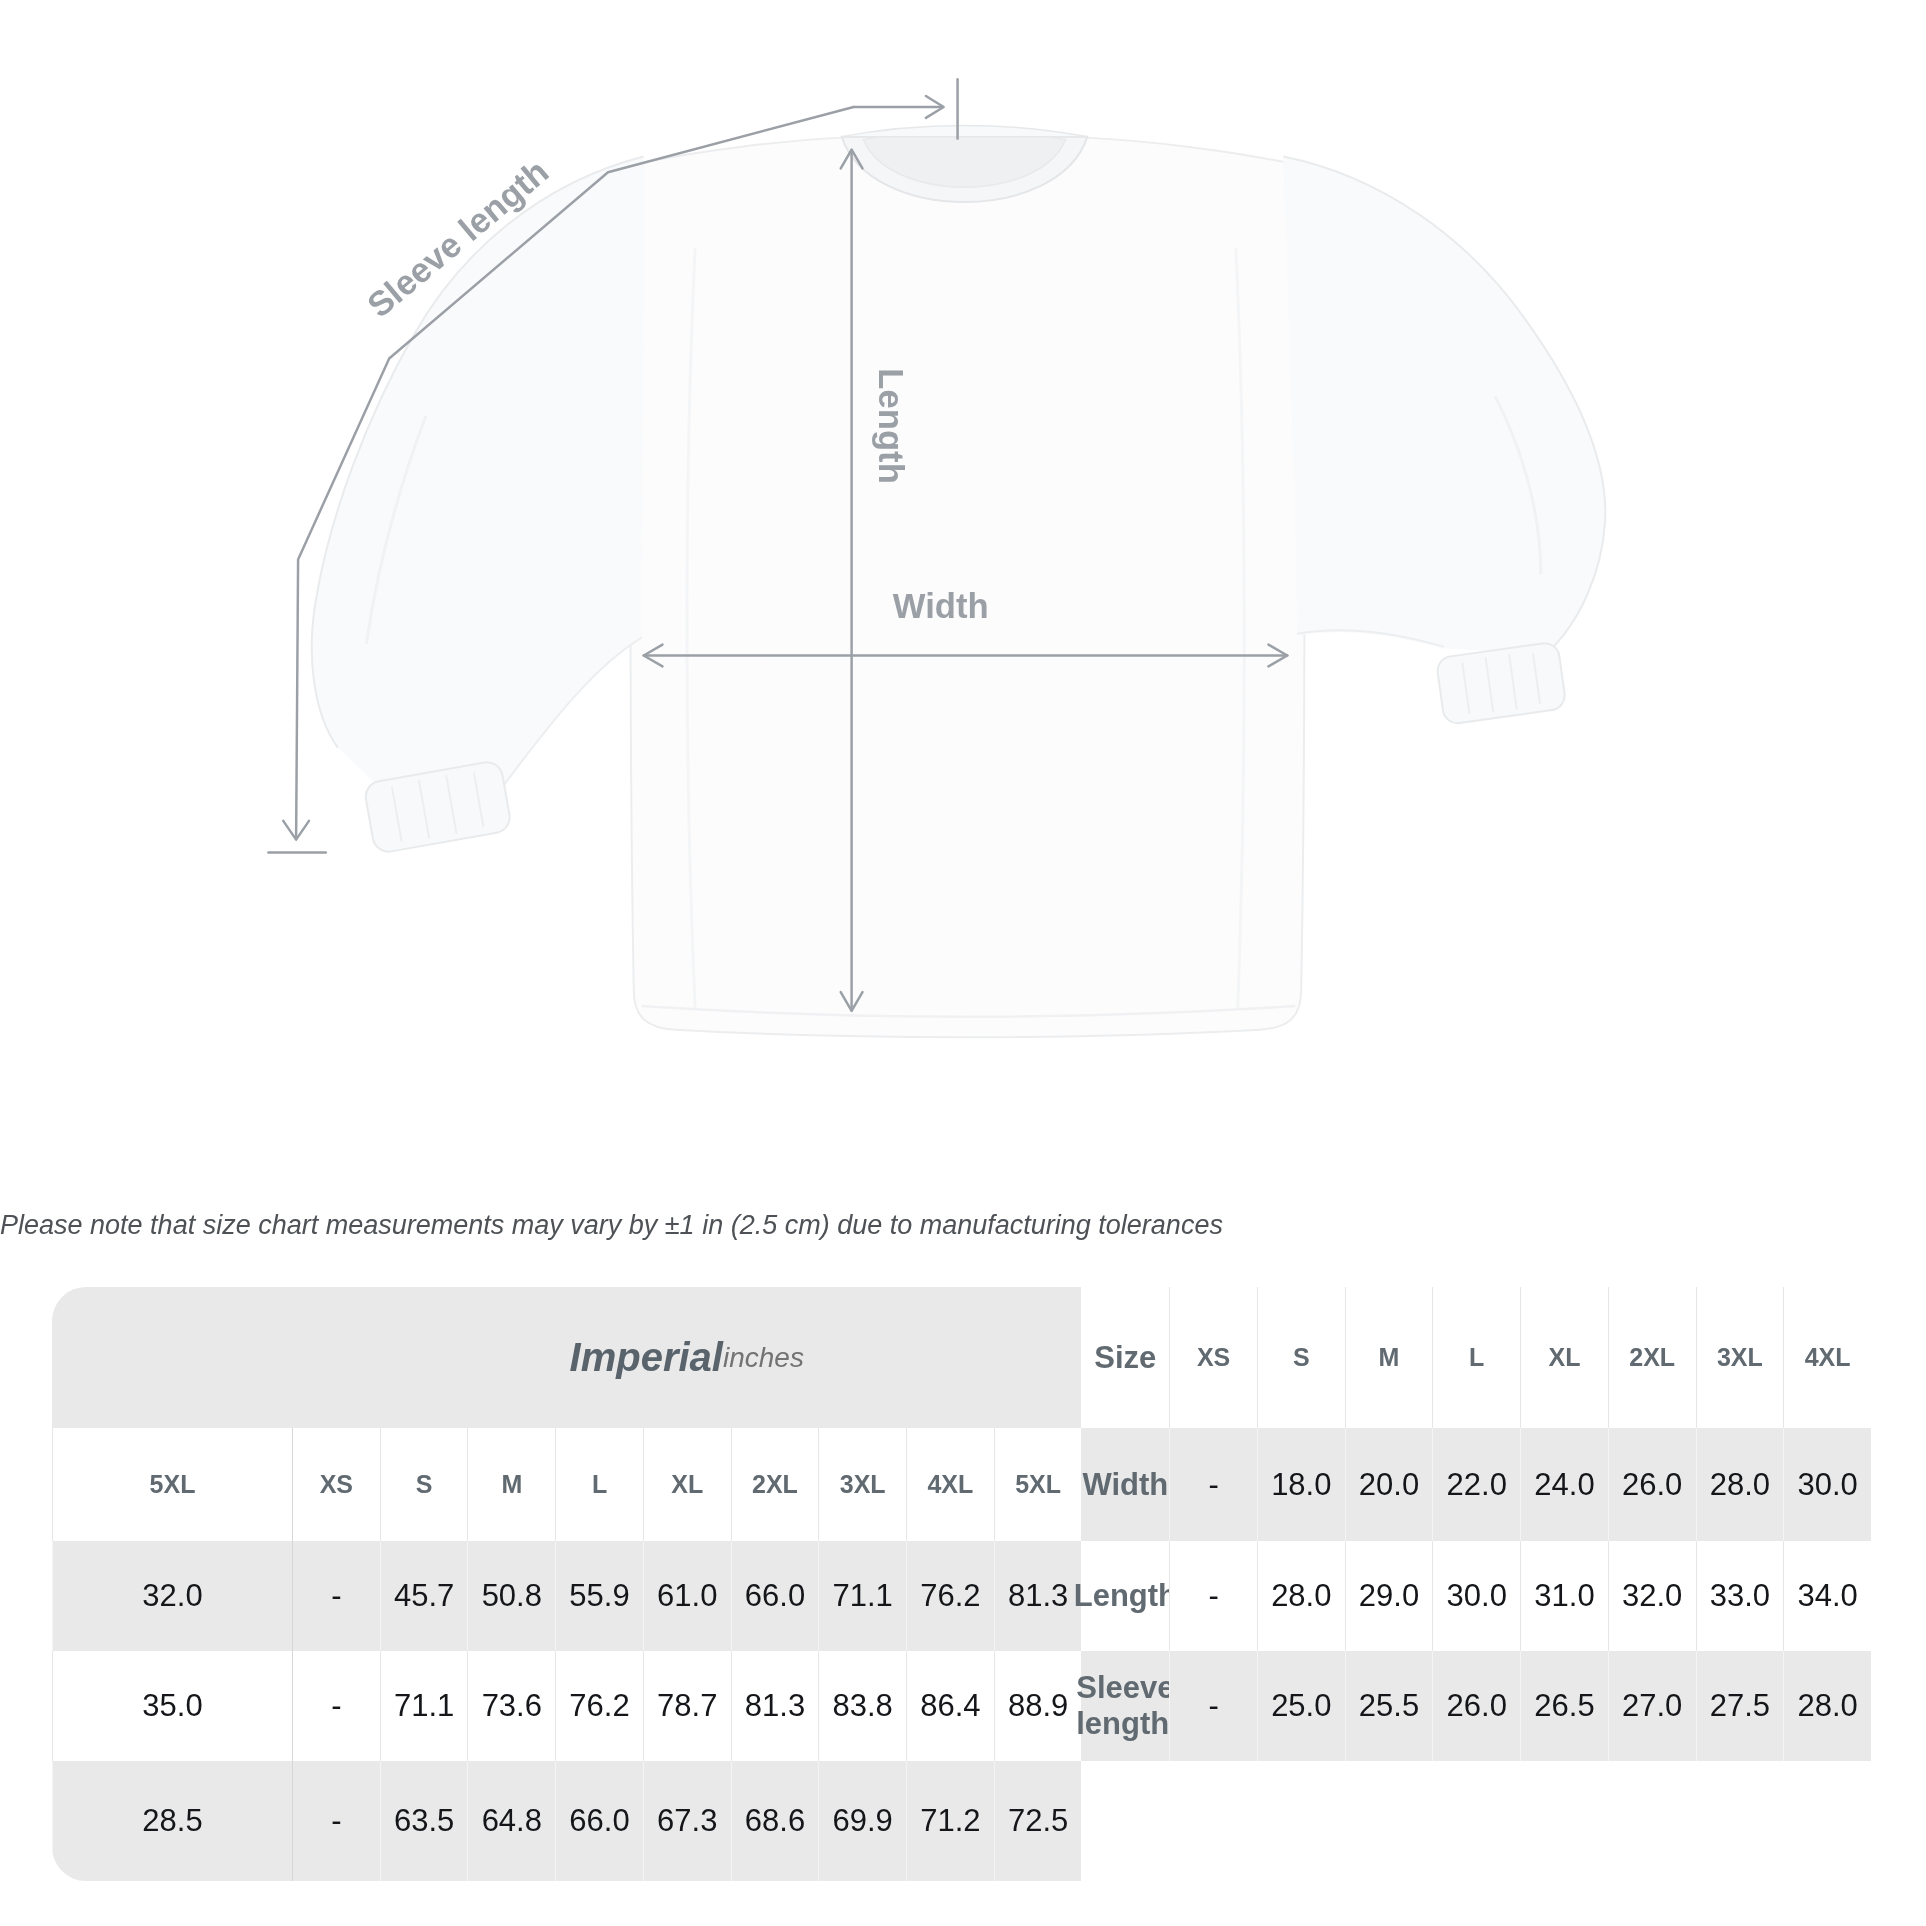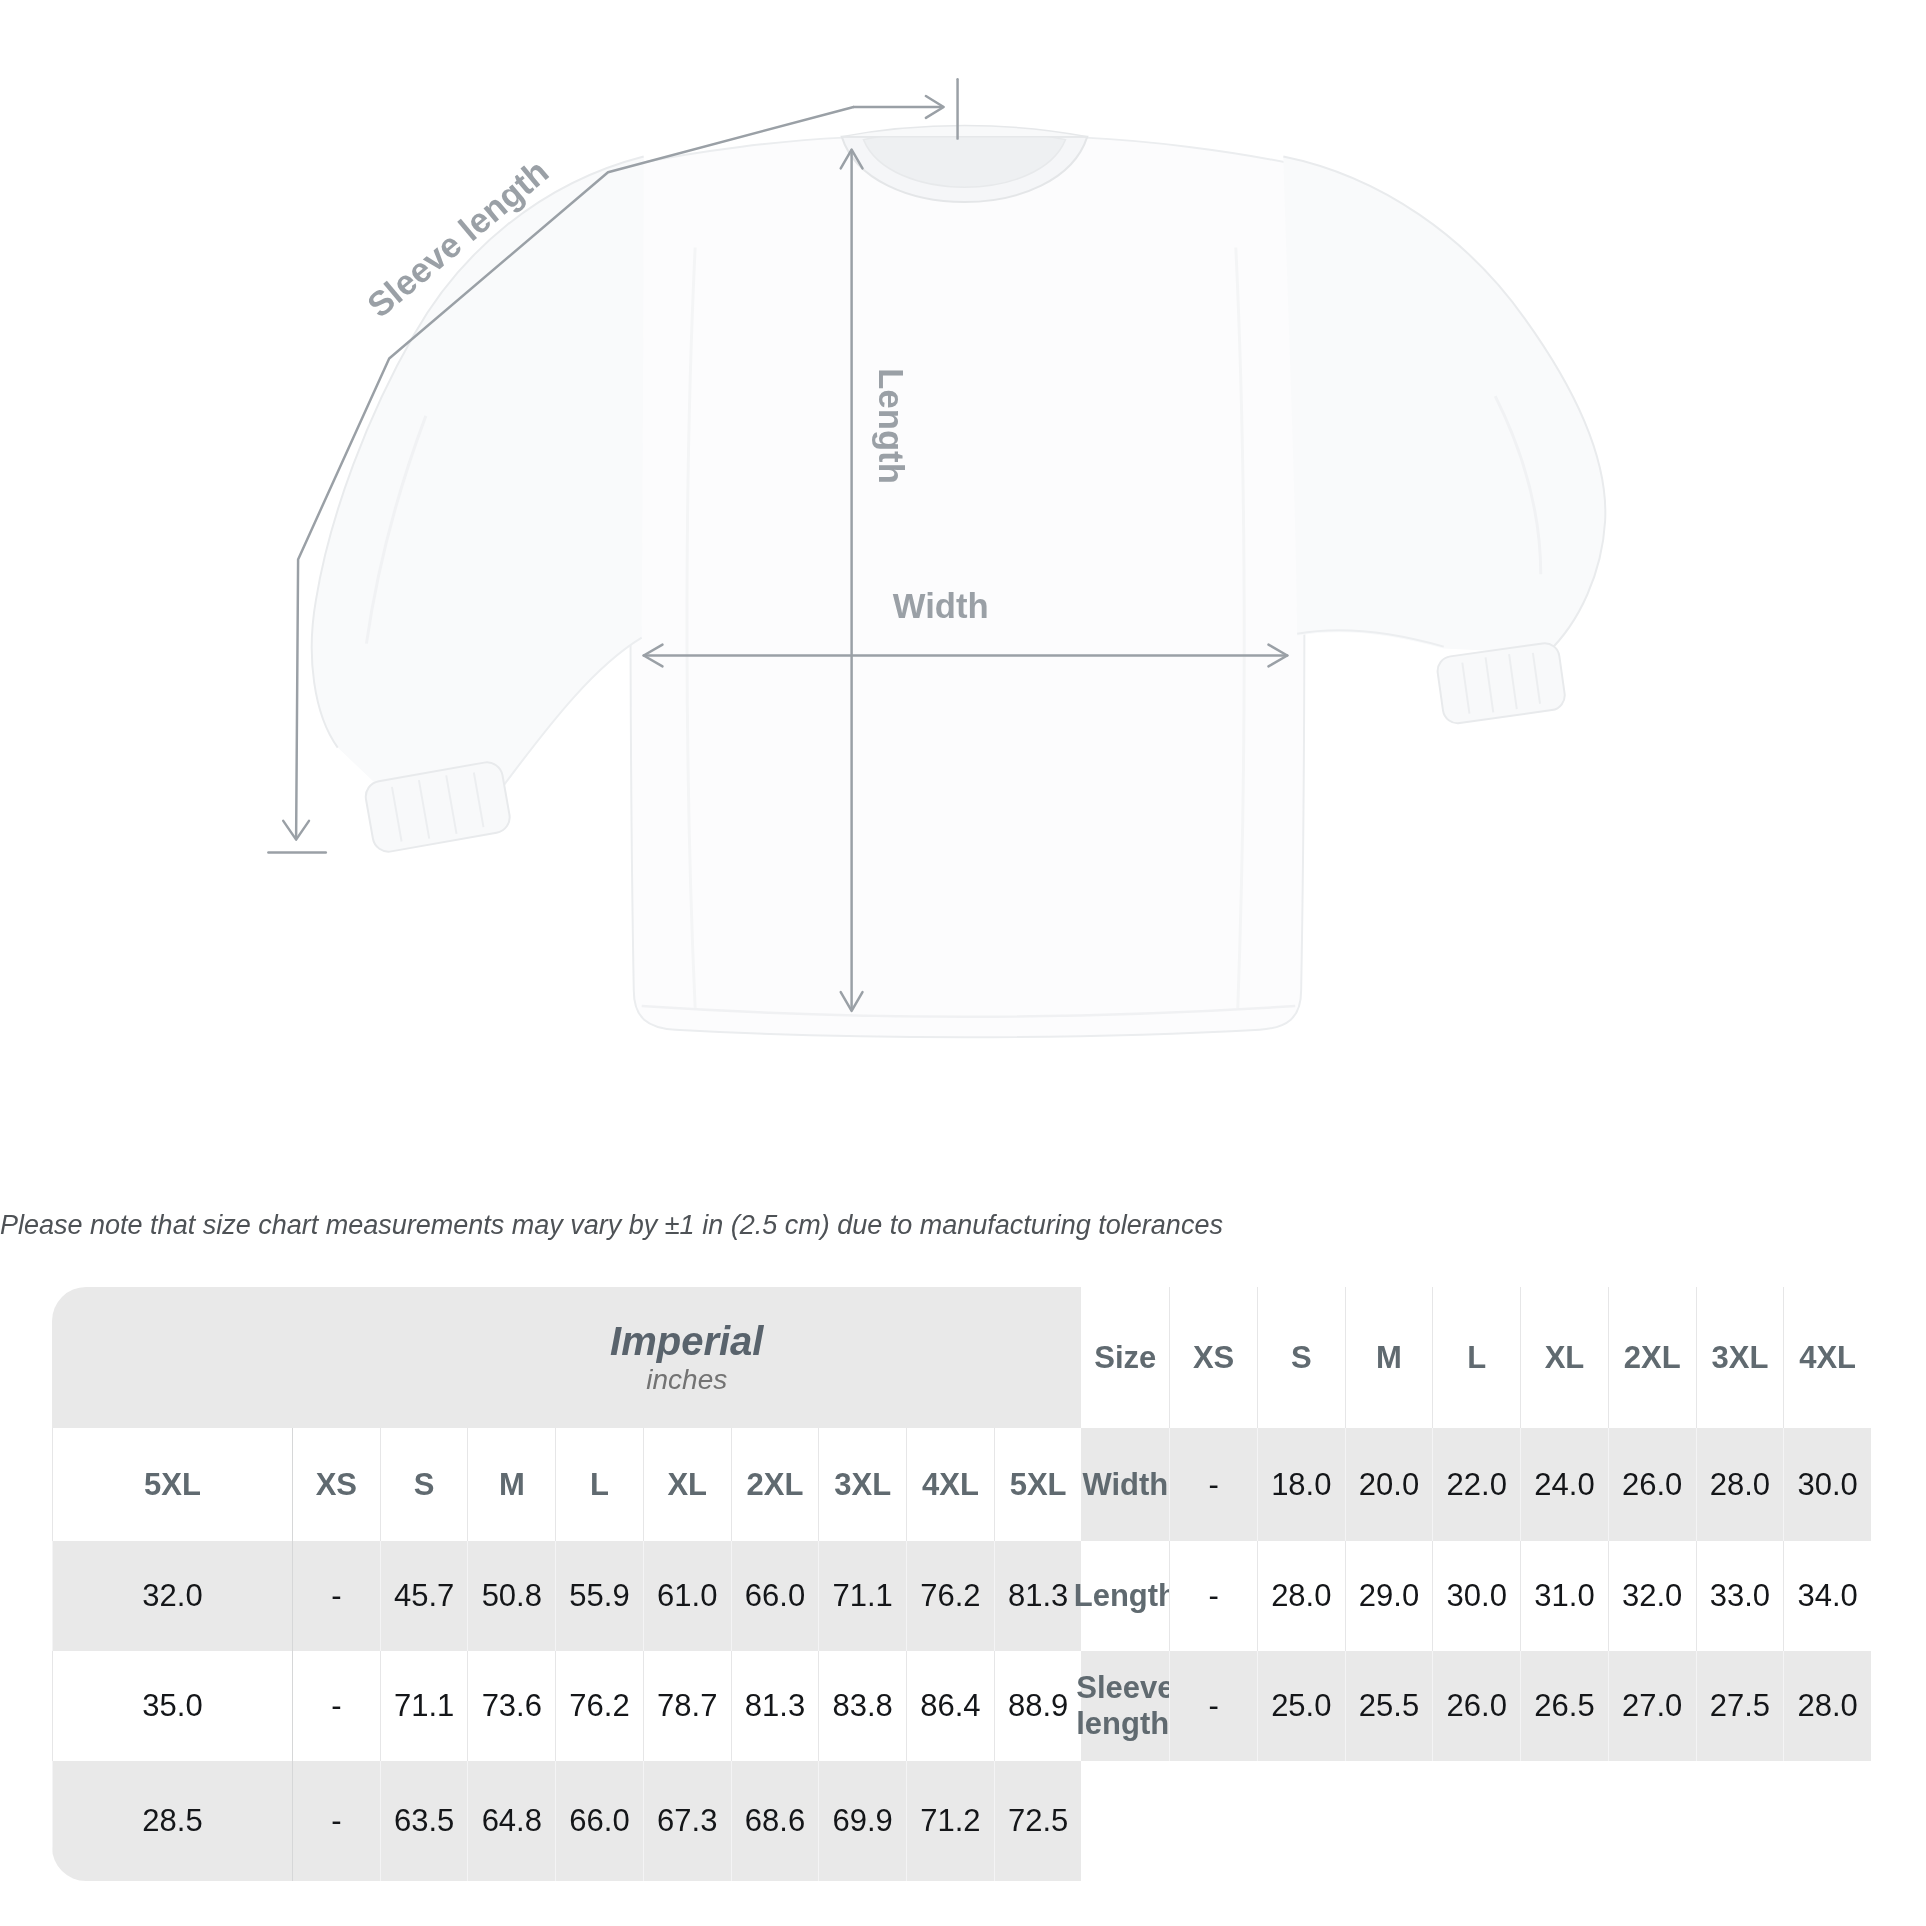--- a/index.html
+++ b/index.html
@@ -15,24 +15,24 @@
   .subtitle{position:absolute;top:1210px;left:0;width:100%;text-align:left;
             font-size:27px;font-style:italic;color:#4e5256;}
 
   
   .size-table{position:absolute;left:52px;top:1287px;width:1819px;
               border-radius:34px;overflow:hidden;background:#ffffff;}
   #grid{display:grid;grid-template-columns:240px repeat(18,1fr);
         grid-template-rows:141px 113px 110px 110px 120px;}
   .cell{display:flex;align-items:center;justify-content:center;min-width:0;}
   .band{background:#e9e9e9;}
-  .unit-head{flex-direction:column;gap:0;}
+  .unit-head{gap:0;}
   .unit-name{font-size:40px;font-weight:bold;font-style:italic;color:#59636c;}
   .unit-sub{font-size:28px;font-style:italic;color:#737373;}
-  .hrow{background:#ffffff;font-weight:bold;color:#606a70;font-size:31px;}
+  .hrow{background:#ffffff;font-weight:bold;color:#606a70;font-size:25px;}
   .drow{background:#ffffff;font-size:31px;color:#141619;}
   .lbl{font-weight:bold;color:#606a70;font-size:31px;}
   .shaded{background:#e9e9e9;}
   .hrow.vl,.drow.vl{border-left:1px solid #e6e6e7;}
   .shaded.vl{border-left:1px solid #f4f4f5;}
   .sep{border-left:1px solid #d6d7d8 !important;}
 </style>
 </head>
 <body>
 

